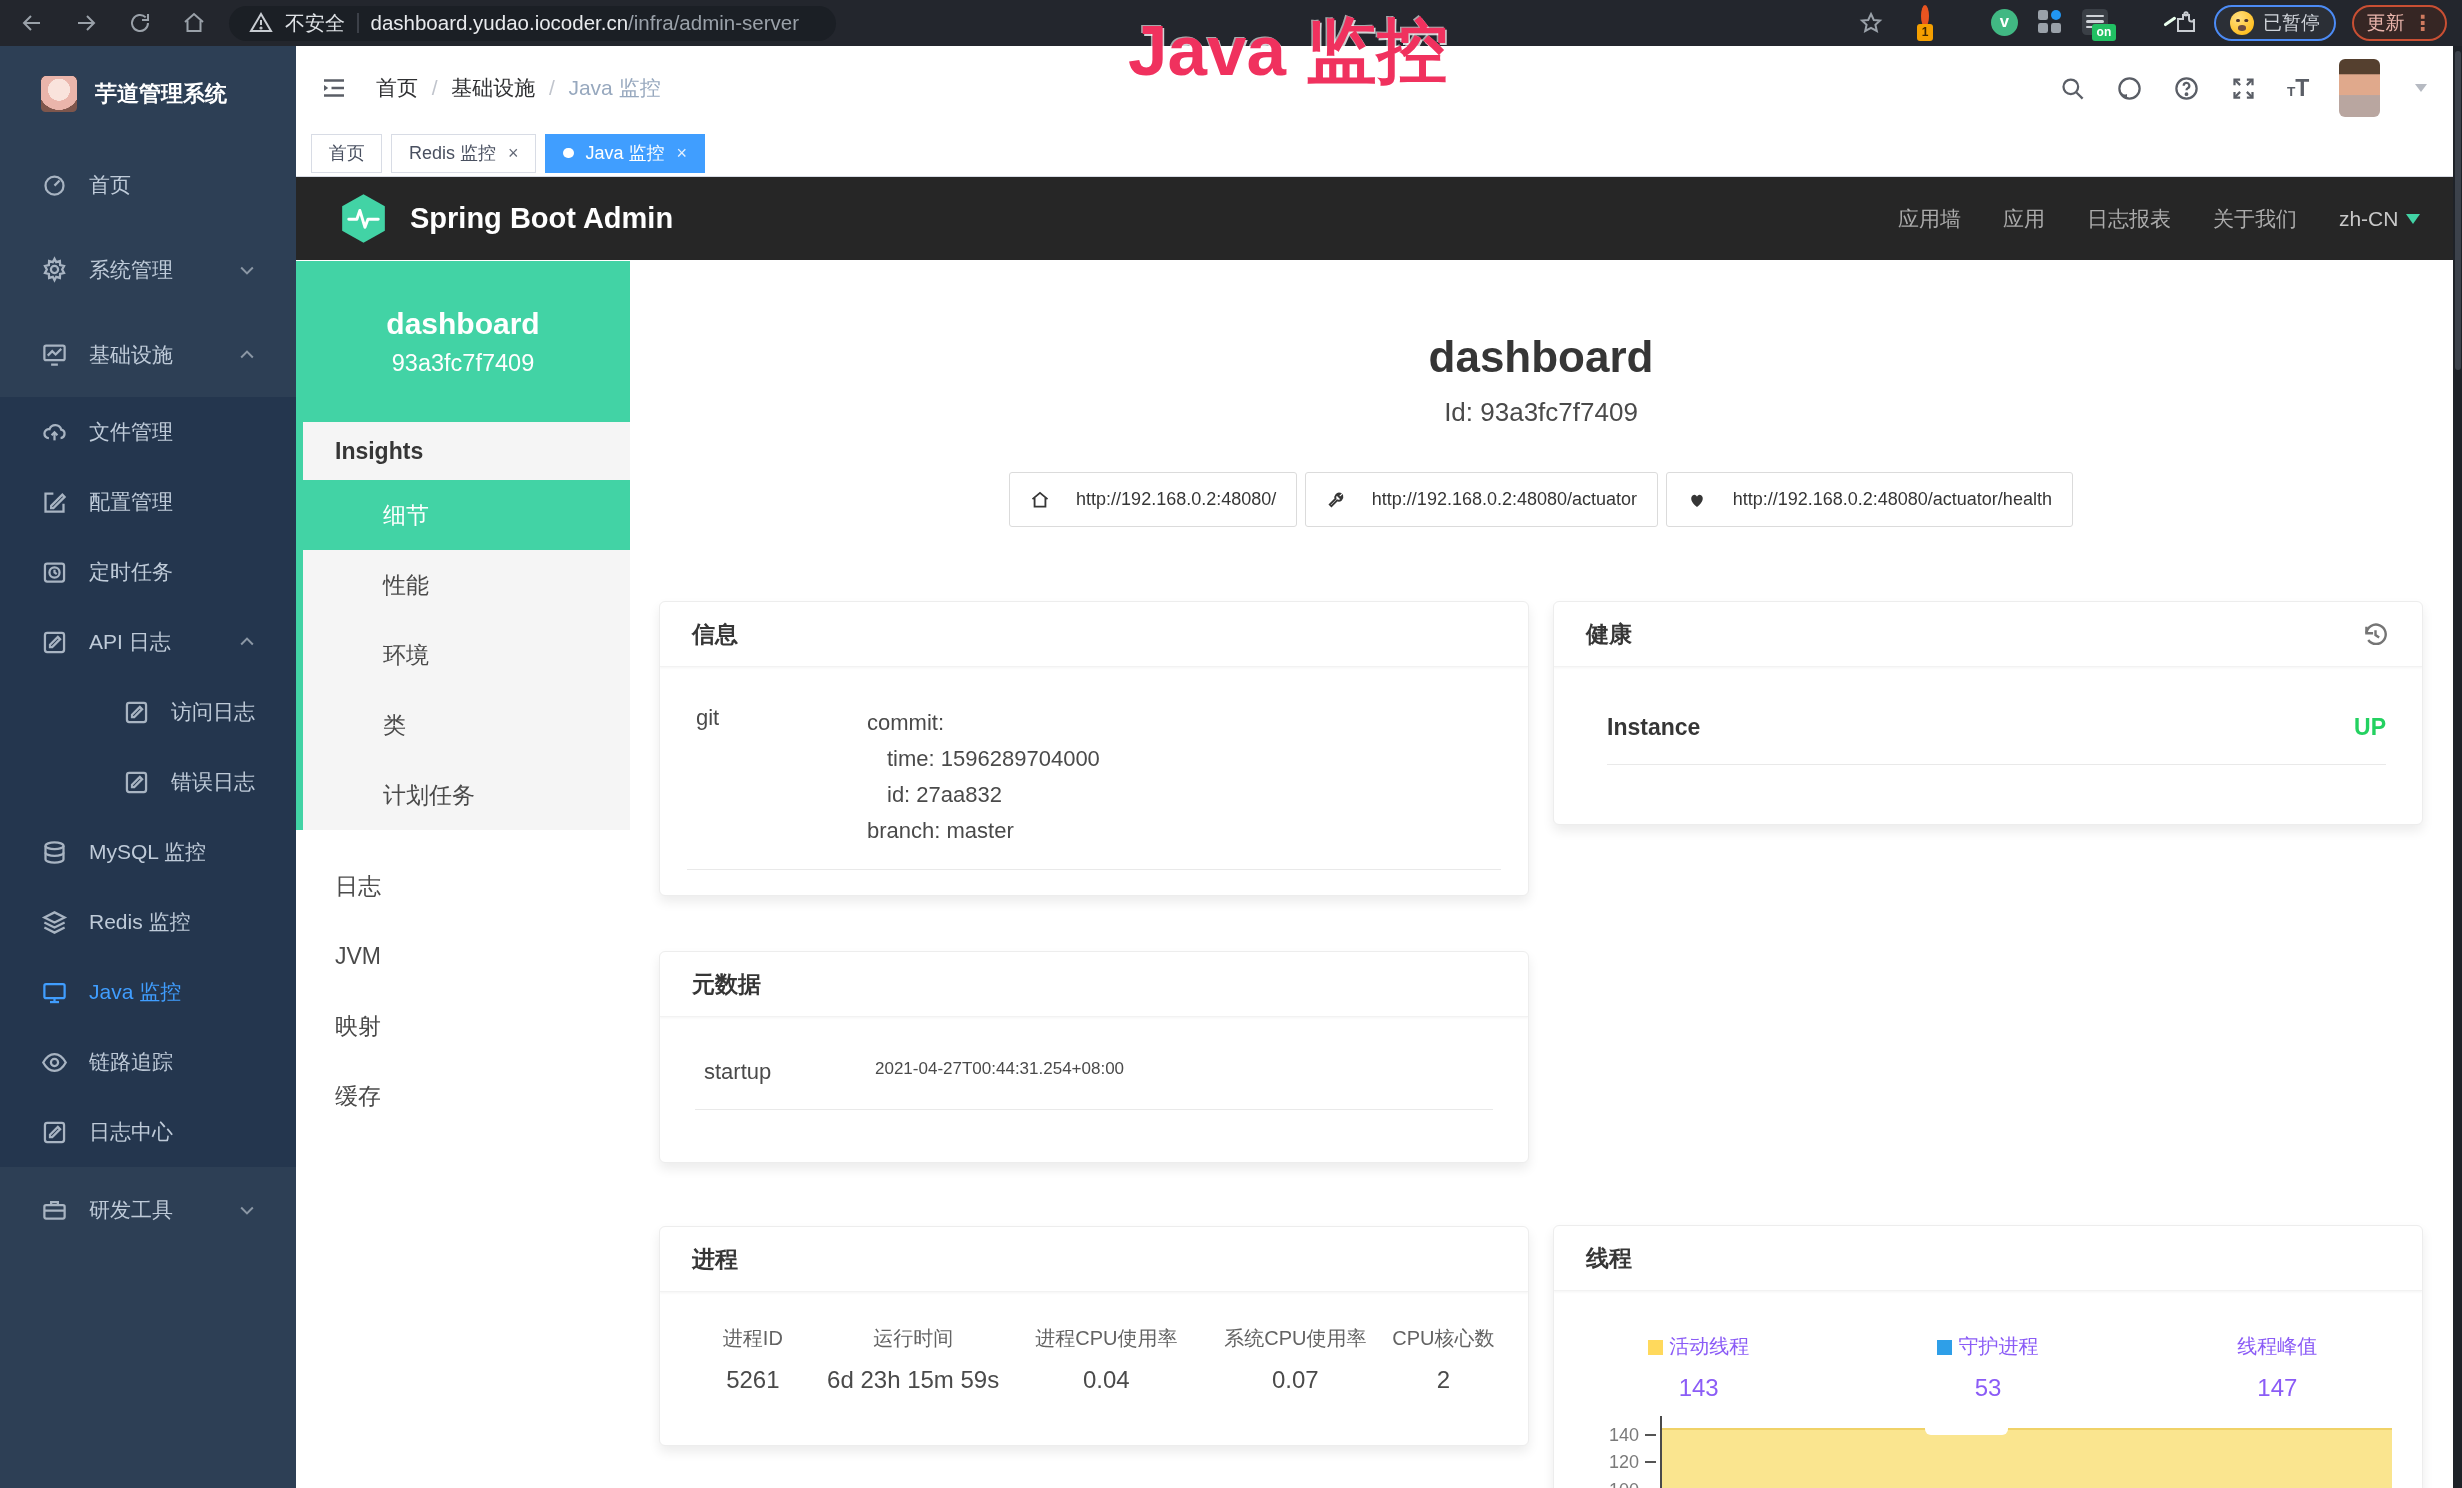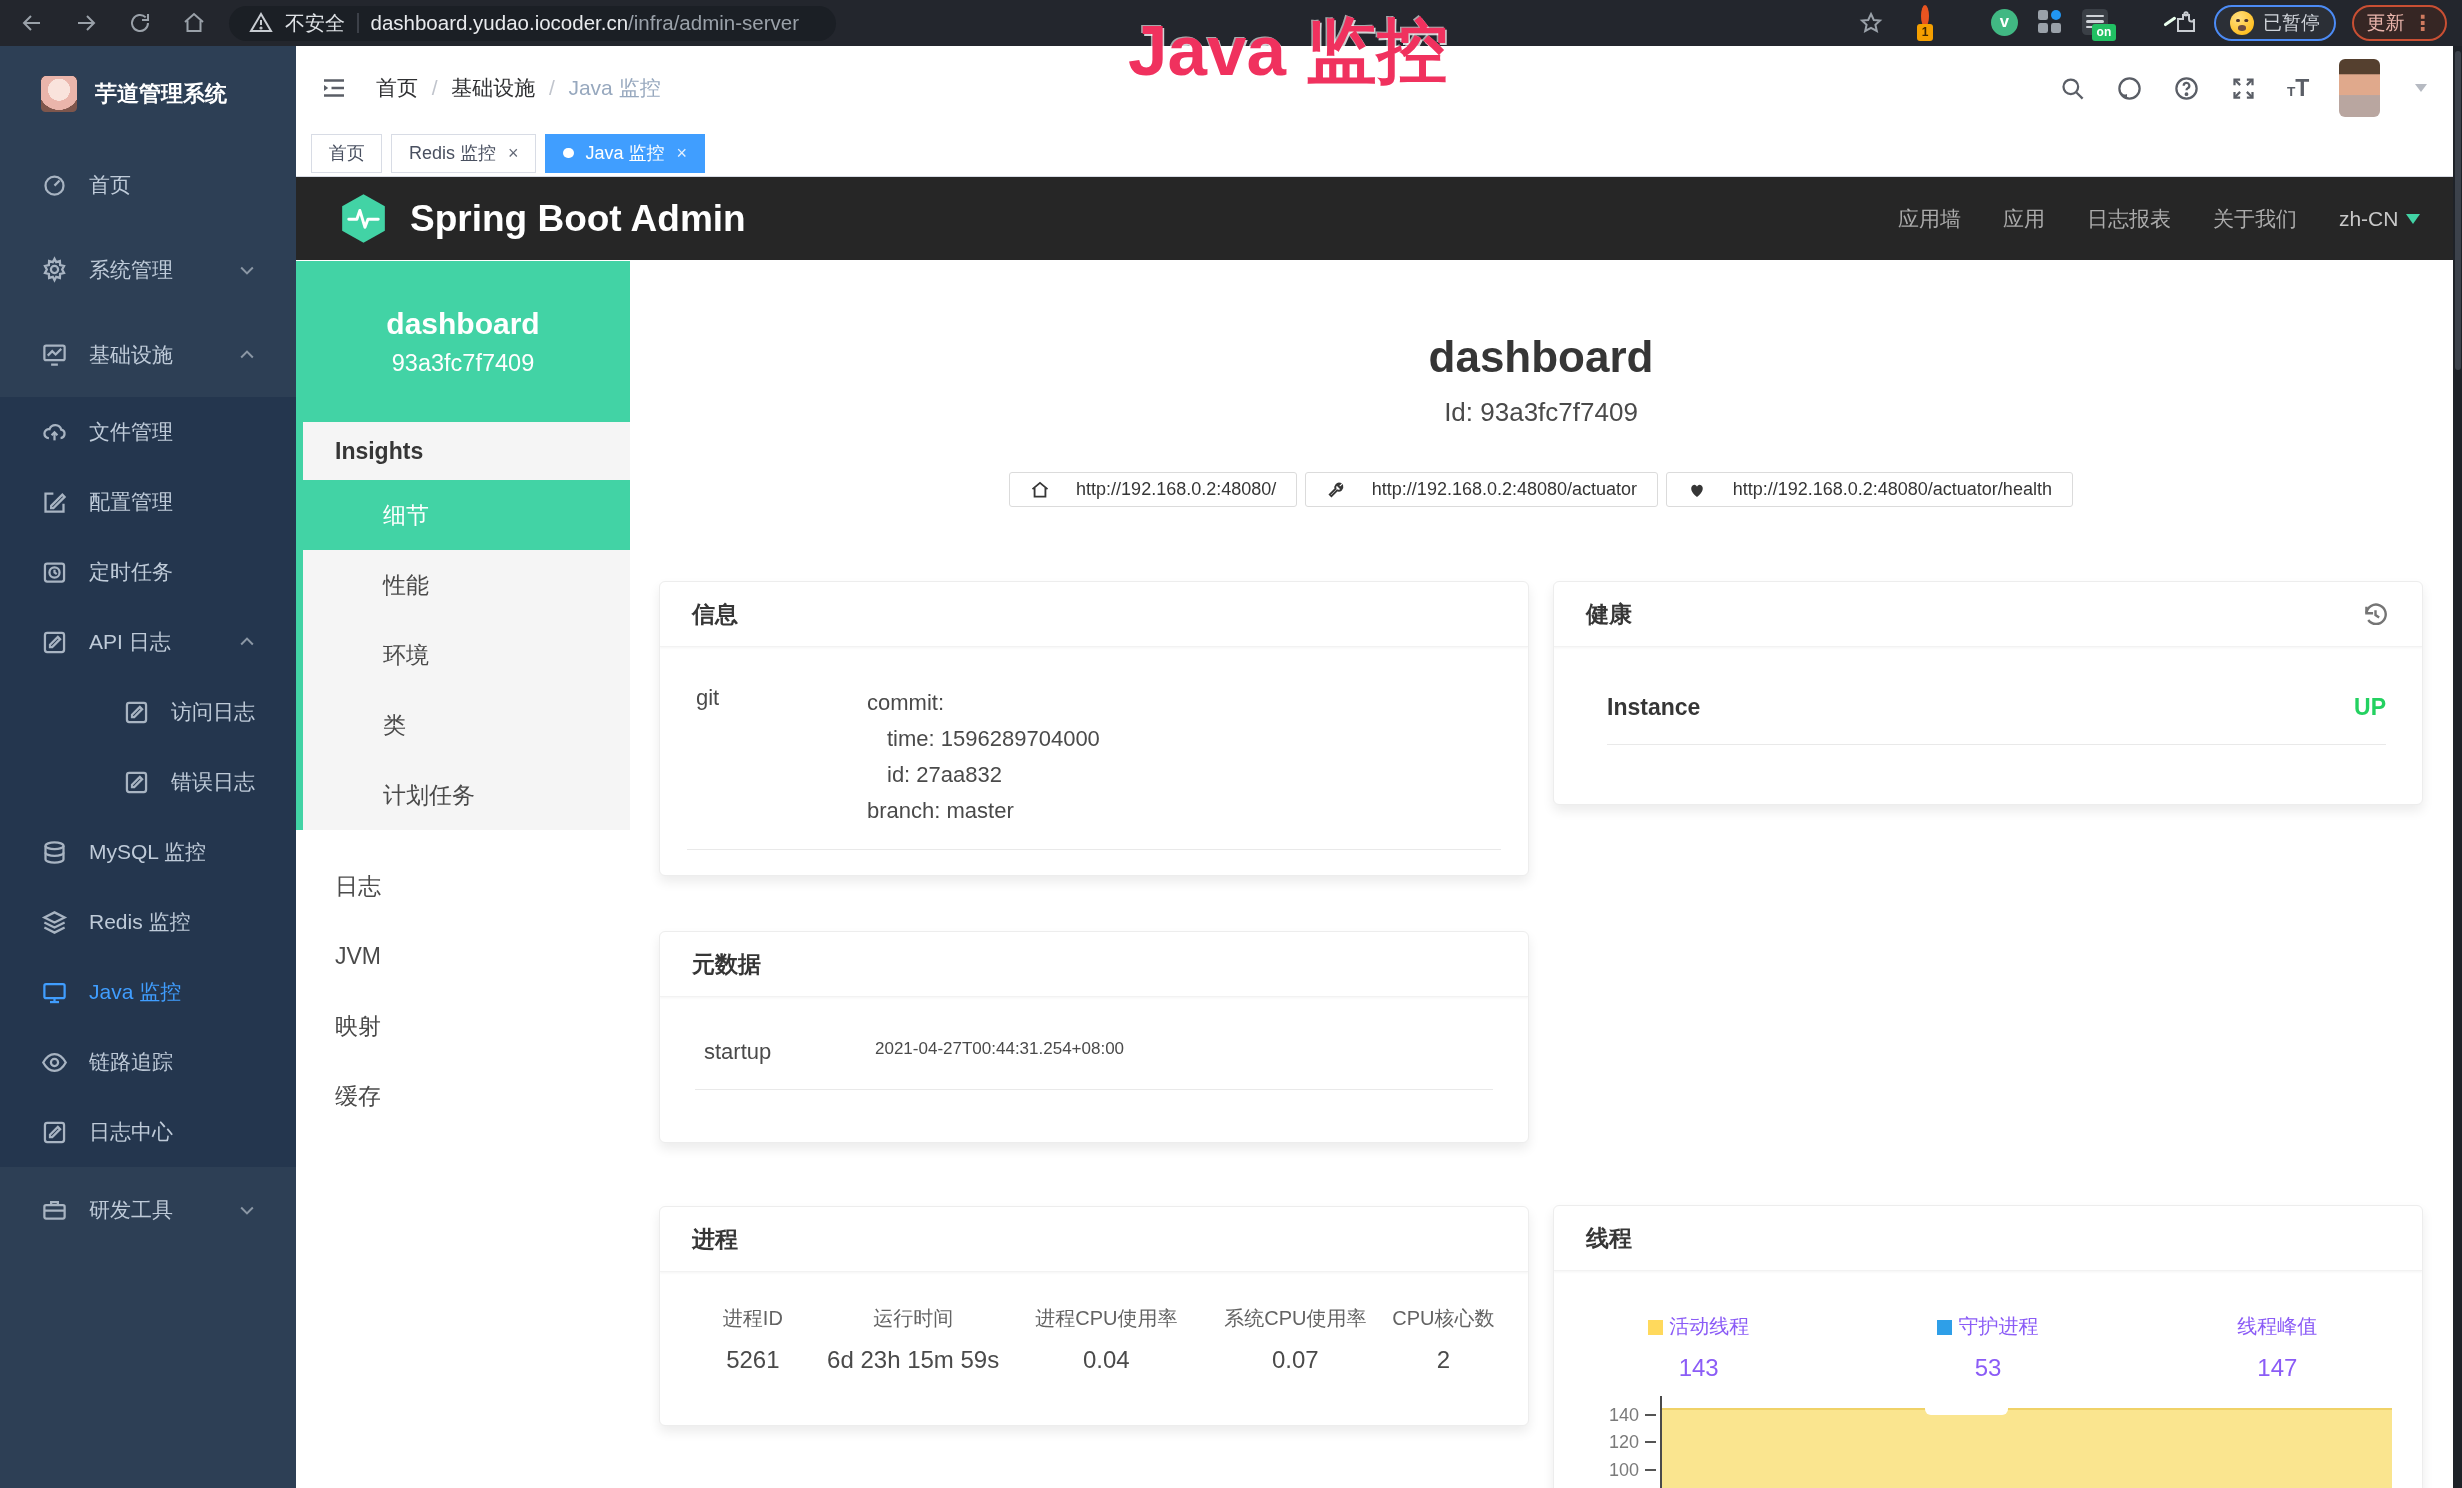--- a/index.html
+++ b/index.html
@@ -89,21 +89,21 @@
   .tab{height:39px;display:flex;align-items:center;padding:0 16.7px;border:0.8px solid #d8dce5;background:#fff;
        font-size:18px;color:#495060;gap:12px;cursor:pointer;white-space:nowrap;}
   .tab.active{background:#409eff;border-color:#409eff;color:#fff;}
   .tab .dot{width:10.6px;height:10.6px;border-radius:50%;background:#fff;flex:0 0 auto;}
   .tab .x{font-size:18px;line-height:1;opacity:.85;}
 
   
   .sba-header{position:absolute;left:296px;top:177px;right:0;height:83px;background:#262626;z-index:5;
               display:flex;align-items:center;}
   .sba-logo{margin-left:41px;width:53px;height:53px;flex:0 0 auto;}
-  .sba-brand{color:#fff;font-size:37px;font-weight:bold;margin-left:20px;white-space:nowrap;}
+  .sba-brand{color:#fff;font-size:29px;font-weight:bold;margin-left:20px;white-space:nowrap;}
   .sba-nav{margin-left:auto;display:flex;gap:42px;align-items:center;margin-right:42px;
            font-size:21px;color:#ababab;white-space:nowrap;}
   .sba-nav .navitem{cursor:pointer;}
   .locale{display:flex;align-items:center;gap:7.6px;color:#c9c9c9;}
   .gcaret{width:0;height:0;border-left:7.6px solid transparent;border-right:7.6px solid transparent;
           border-top:10px solid #42d3a5;}
 
   
   .sba-side{position:absolute;left:296px;top:261px;width:334px;bottom:0;background:#fff;font-size:23px;color:#4a4a4a;z-index:4;}
   .inst{height:161px;background:#42d3a5;color:#fff;display:flex;flex-direction:column;
@@ -116,21 +116,21 @@
   .insights .sitem.active{background:#42d3a5;color:#fff;}
   .rootmenu{margin-top:21px;text-align:right;}
   .rootmenu .sitem{height:70px;display:flex;align-items:center;padding-left:39px;cursor:pointer;}
 
   
   .sba-main{position:absolute;left:629px;top:261px;right:9px;bottom:0;background:#fff;overflow:hidden;z-index:3;}
   .page-title{text-align:center;font-size:44px;font-weight:bold;color:#363636;margin-top:71px;}
   .page-sub{text-align:center;font-size:26px;color:#4a4a4a;margin-top:15px;}
   .links{display:flex;justify-content:center;gap:7.6px;margin-top:44px;}
   .linkbtn{display:flex;align-items:center;gap:26px;border:0.8px solid #dbdbdb;background:#fff;
-           padding:0 20px;height:35px;font-size:18px;color:#363636;border-radius:3px;cursor:pointer;white-space:nowrap;}
+           padding:0 20px;height:55px;font-size:18px;color:#363636;border-radius:3px;cursor:pointer;white-space:nowrap;}
   .linkbtn svg{width:20px;height:20px;flex:0 0 auto;color:#363636;}
   .cols{display:flex;gap:24px;padding:0 30px;margin-top:74px;align-items:flex-start;}
   .col{flex:1;min-width:0;}
   .card{background:#fff;border:0.8px solid #ededed;border-radius:6px;overflow:hidden;
         box-shadow:0 6px 12px rgba(10,10,10,.08);}
   .card-h{display:flex;align-items:center;padding:0 32px;height:65px;border-bottom:1.5px solid #f2f2f2;
           font-size:23px;font-weight:bold;color:#363636;box-shadow:0 1.5px 2.3px rgba(10,10,10,.04);}
   .card-h .sp{flex:1;}
   .hist{width:29px;height:29px;color:#757575;flex:0 0 auto;cursor:pointer;}
 

